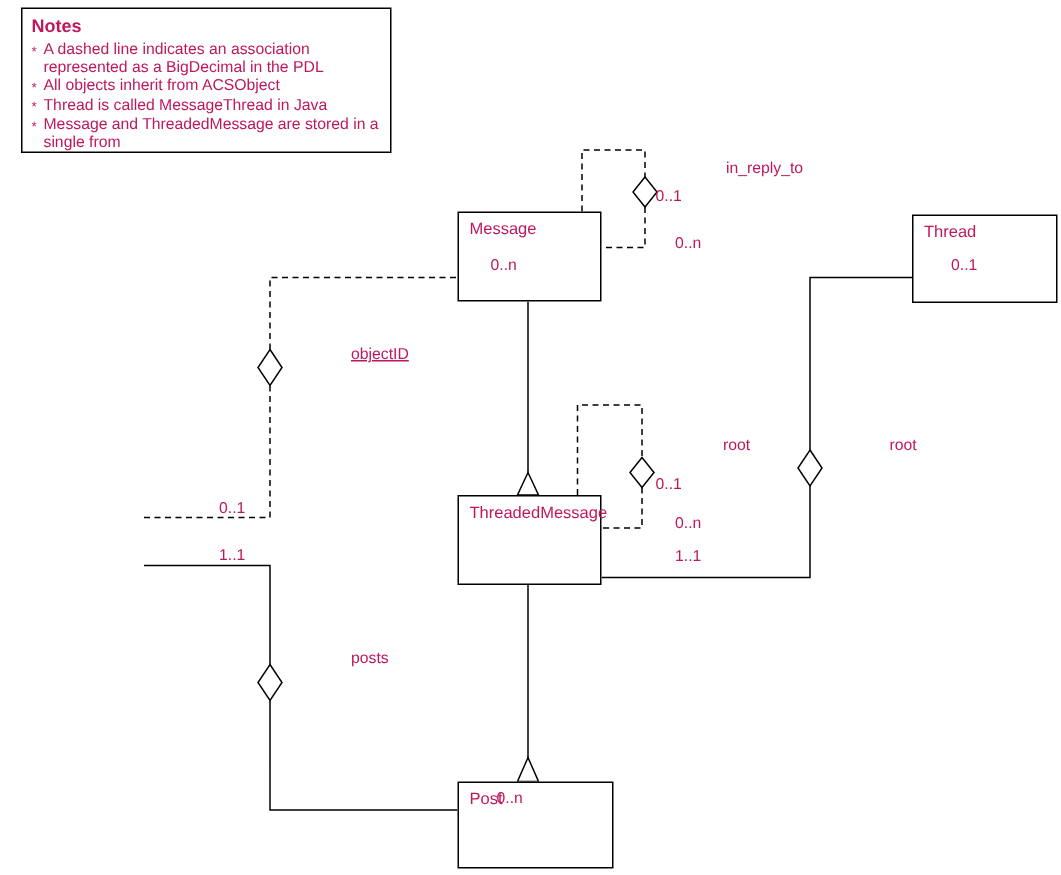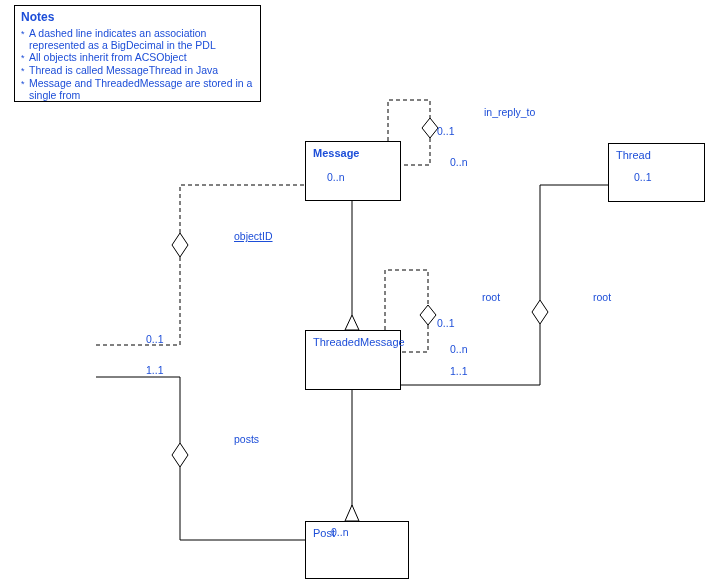--- a/index.html
+++ b/index.html
@@ -1,18 +1,18 @@
 <!DOCTYPE html>
 <html><head>
 <meta charset="utf-8">
 <style>
   html,body {margin:0; padding:0; background:#fff;}
   .canvas {
     position:relative; width:707px; height:583px; background:#ffffff;
-    font-family:"Liberation Sans", sans-serif; color:#1d4ed8; overflow:hidden;
+    font-family:"Liberation Sans", sans-serif; color:#be185d; overflow:hidden;
   }
   .canvas svg {position:absolute; left:0; top:0;}
   .box {
     position:absolute; border:1px solid #000; background:#fff;
     box-sizing:border-box; font-size:11px;
   }
   .cname {position:absolute; left:7px; top:5px; white-space:nowrap;}
   .lbl {position:absolute; font-size:10.5px; white-space:nowrap; line-height:11px;margin-left:46px;}
   .notes {
     position:absolute; left:14px; top:5px; width:247px; height:97px;
@@ -76,21 +76,21 @@
     <div class="note-item">
       <span class="bullet">*</span>
       <span class="note-text">Thread is called MessageThread in Java</span>
     </div>
     <div class="note-item">
       <span class="bullet">*</span>
       <span class="note-text">Message and ThreadedMessage are stored in a single from</span>
     </div>
   </div>
 
-  <div class="box" style="left:305px; top:141px; width:96px; height:60px;font-weight:bold;">
+  <div class="box" style="left:305px; top:141px; width:96px; height:60px;">
     <span class="cname">Message</span>
   </div>
 
   <div class="box" style="left:608px; top:143px; width:97px; height:59px;">
     <span class="cname">Thread</span>
   </div>
 
 
   <div class="box" style="left:305px; top:330px; width:96px; height:60px;">
     <span class="cname">ThreadedMessage</span>

